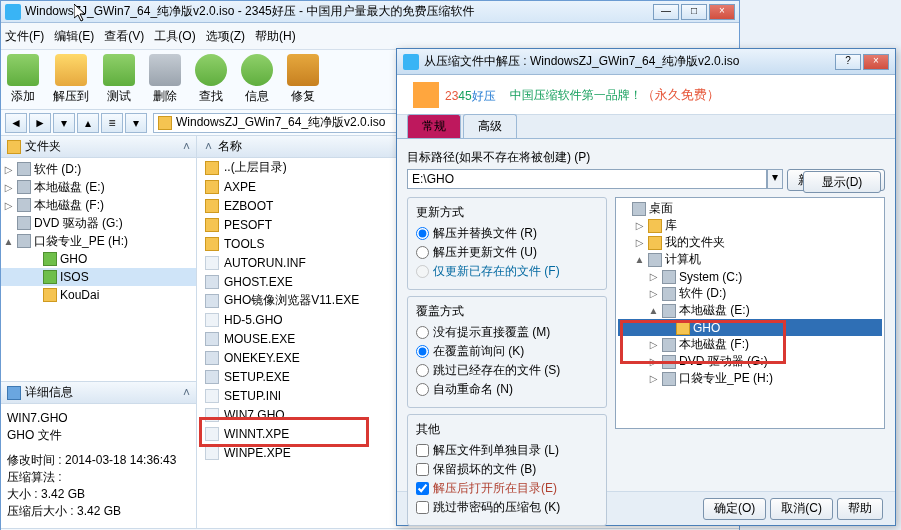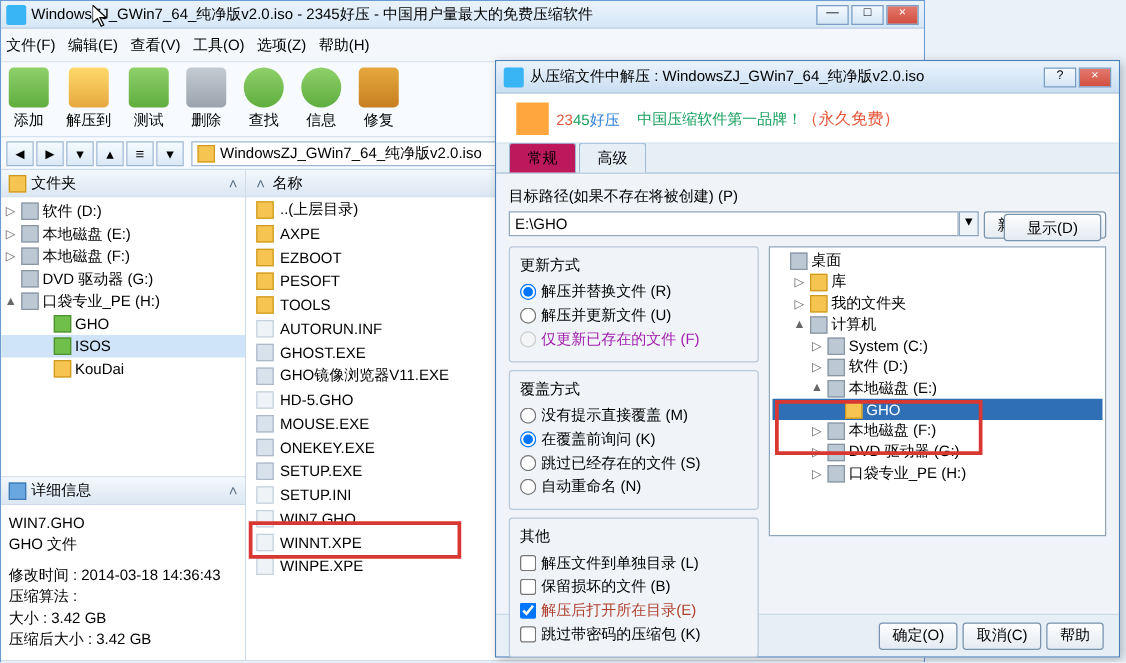--- a/index.html
+++ b/index.html
@@ -339,21 +339,21 @@
               <label class="opt">
                 <input type="radio" name="updOpts" checked="" style="">
                 <span>解压并替换文件 (R)</span>
               </label>
               <label class="opt">
                 <input type="radio" name="updOpts" style="">
                 <span>解压并更新文件 (U)</span>
               </label>
               <label class="opt">
                 <input type="radio" name="updOpts" disabled="" style="">
-                <span style="color:#a21caf">仅更新已存在的文件 (F)</span>
+                <span style="color:#0369a1">仅更新已存在的文件 (F)</span>
               </label>
             </div>
         </div>
         <div class="gbox">
           <div class="gt">覆盖方式</div>
           <div id="ovOpts">
               <label class="opt">
                 <input type="radio" name="ovOpts" style="">
                 <span>没有提示直接覆盖 (M)</span>
               </label>

